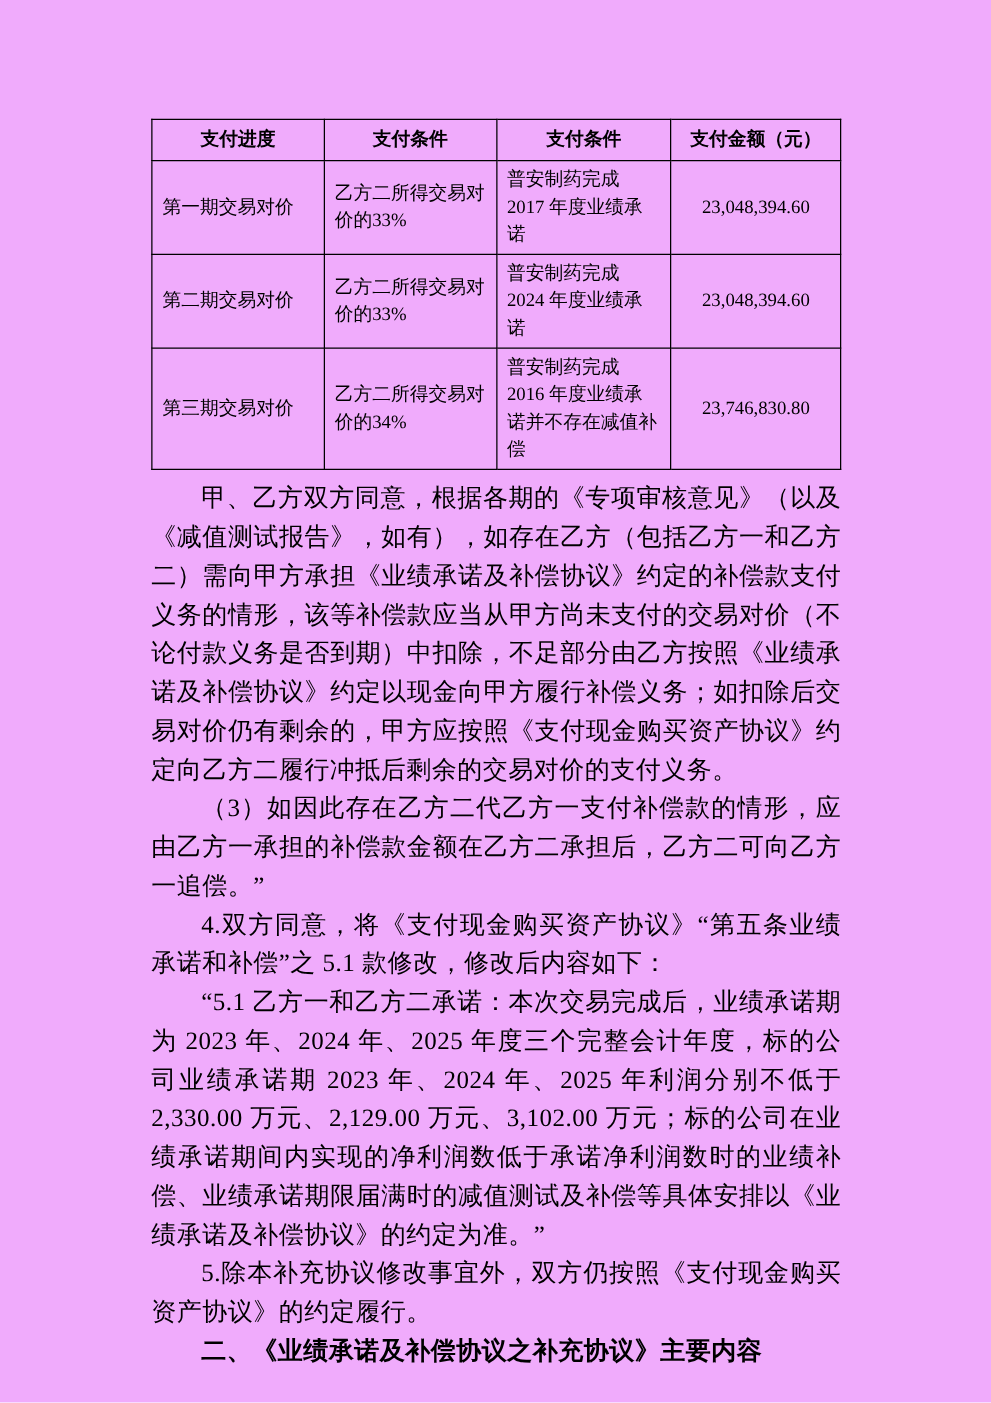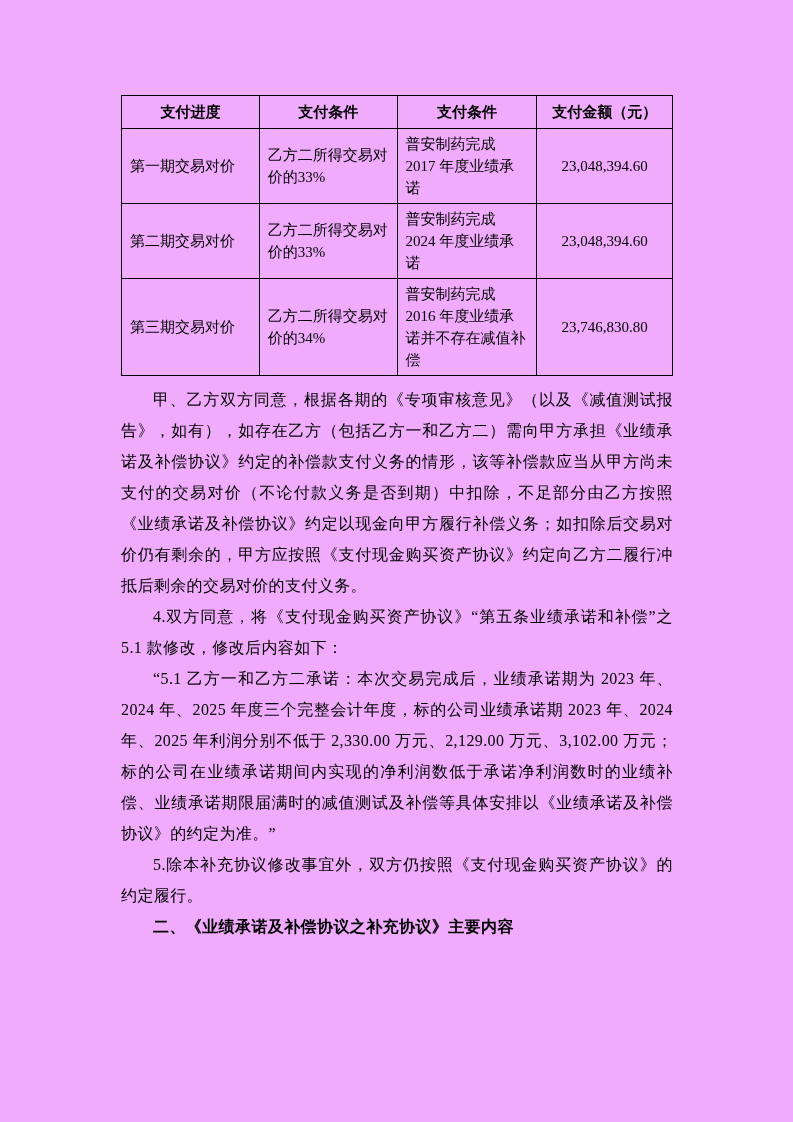--- a/index.html
+++ b/index.html
@@ -43,21 +43,21 @@
   }
   table.pay-table td.amount {
     text-align: center;
     padding: 4px 4px;
   }
   col.c1 { width: 25%; }
   col.c2 { width: 25%; }
   col.c3 { width: 25.4%; }
   col.c4 { width: 24.6%; }
   .para {
-    font-size: 16px;
+    font-size: 20px;
     line-height: 31px;
     text-align: justify;
     text-indent: 2em;
     letter-spacing: 0.4px;
   }
   .para.heading {
     font-weight: bold;
   }
 </style>
 </head>
@@ -97,19 +97,20 @@
         <tr>
           <td>第三期交易对价</td>
           <td>乙方二所得交易对价的34%</td>
           <td>普安制药完成 2016 年度业绩承诺并不存在减值补偿</td>
           <td class="amount">23,746,830.80</td>
         </tr>
       </tbody>
     </table>
 
     <p class="para">甲、乙方双方同意，根据各期的《专项审核意见》（以及《减值测试报告》，如有），如存在乙方（包括乙方一和乙方二）需向甲方承担《业绩承诺及补偿协议》约定的补偿款支付义务的情形，该等补偿款应当从甲方尚未支付的交易对价（不论付款义务是否到期）中扣除，不足部分由乙方按照《业绩承诺及补偿协议》约定以现金向甲方履行补偿义务；如扣除后交易对价仍有剩余的，甲方应按照《支付现金购买资产协议》约定向乙方二履行冲抵后剩余的交易对价的支付义务。</p>
+    <p class="para">（3）如因此存在乙方二代乙方一支付补偿款的情形，应由乙方一承担的补偿款金额在乙方二承担后，乙方二可向乙方一追偿。”</p>
     <p class="para">4.双方同意，将《支付现金购买资产协议》“第五条业绩承诺和补偿”之 5.1 款修改，修改后内容如下：</p>
     <p class="para">“5.1 乙方一和乙方二承诺：本次交易完成后，业绩承诺期为 2023 年、2024 年、2025 年度三个完整会计年度，标的公司业绩承诺期 2023 年、2024 年、2025 年利润分别不低于 2,330.00 万元、2,129.00 万元、3,102.00 万元；标的公司在业绩承诺期间内实现的净利润数低于承诺净利润数时的业绩补偿、业绩承诺期限届满时的减值测试及补偿等具体安排以《业绩承诺及补偿协议》的约定为准。”</p>
     <p class="para">5.除本补充协议修改事宜外，双方仍按照《支付现金购买资产协议》的约定履行。</p>
     <p class="para heading">二、《业绩承诺及补偿协议之补充协议》主要内容</p>
 
   </div>
 </div>
 
 </body></html>

